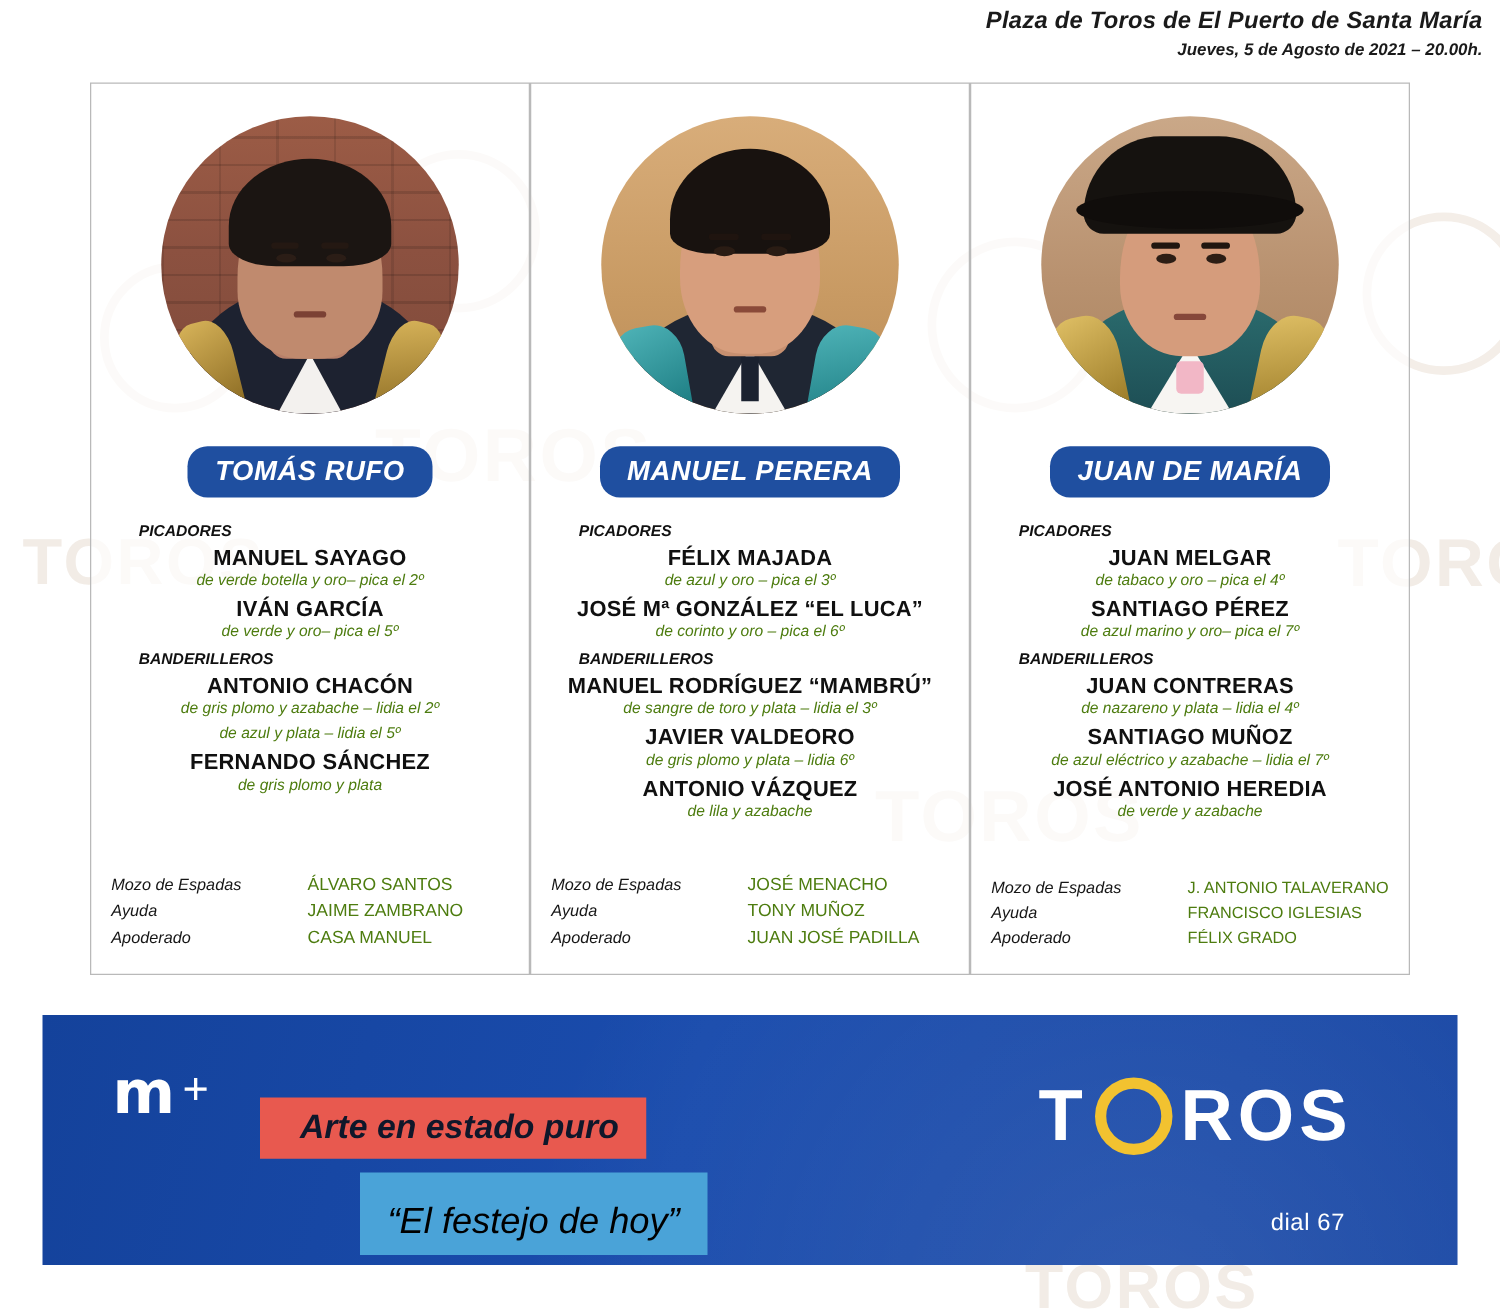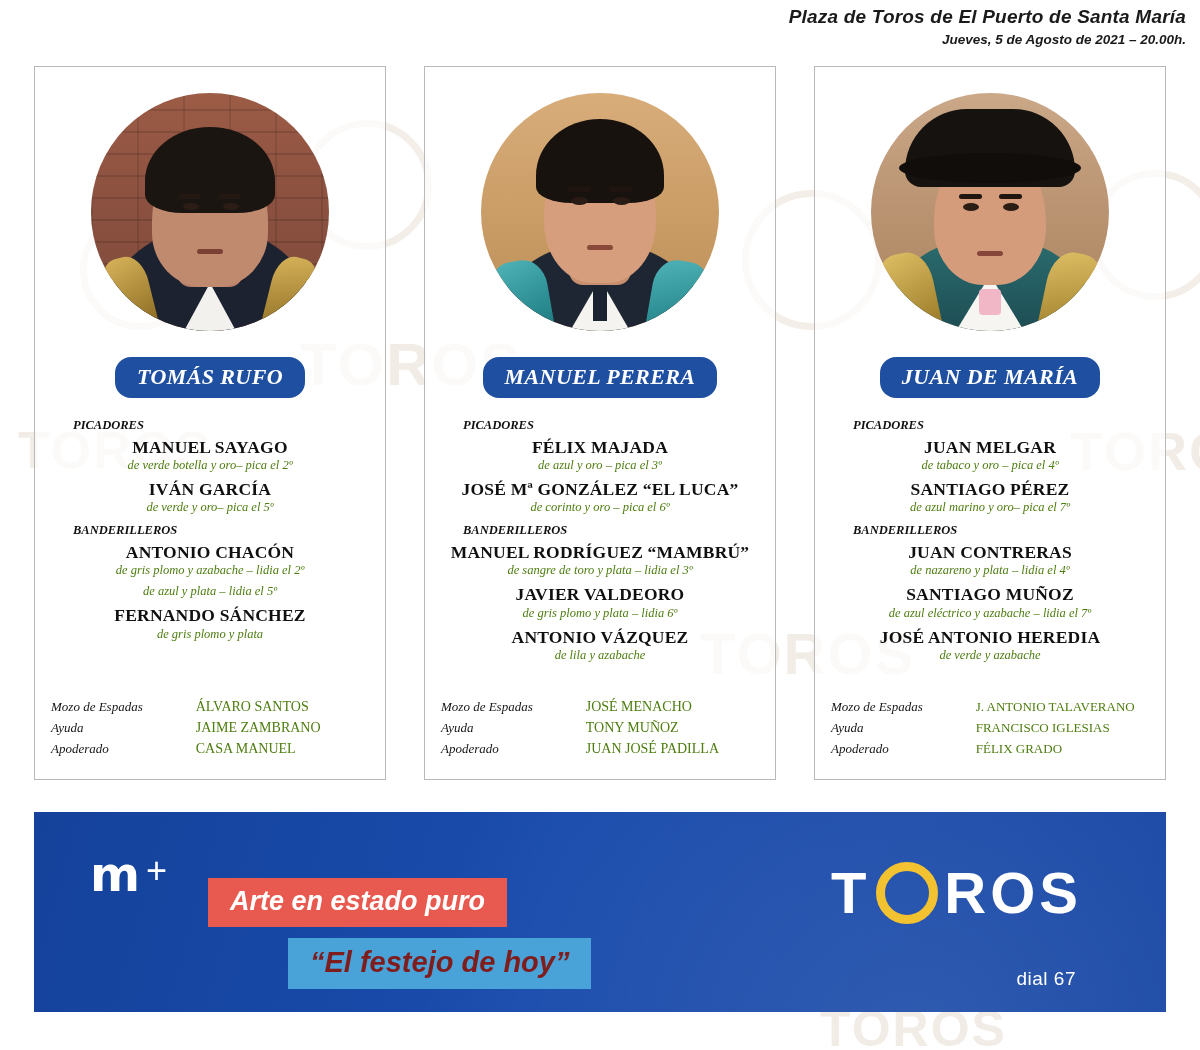--- a/index.html
+++ b/index.html
@@ -59,23 +59,22 @@
     margin-top: 4px;
   }
 
   
   .cards {
     position: absolute;
     top: 66px; left: 34px;
     width: 1132px;
     height: 760px;
     display: flex;
-    justify-content: space-between;
+    justify-content: center;
     z-index: 2;
-    font-family: Liberation Serif, serif;
   }
   .card {
     width: 352px;
     height: 714px;
     border: 1px solid #b9b9b9;
     background: rgba(255,255,255,0.72);
     position: relative;
     padding: 22px 12px 0 12px;
   }
 
@@ -334,31 +333,31 @@
     color: #ffffff; font-weight: 700;
     font-family: "DejaVu Sans", sans-serif;
   }
   .m-plus {
     color: #ffffff; font-size: 36px; font-weight: 400; line-height: 1;
     margin-top: -6px;
   }
   .tag-red {
     position: absolute; left: 174px; top: 66px;
     background: #e8594f;
-    color: #ffffff;
+    color: #0f172a;
     font-size: 27px; font-weight: 700; font-style: italic;
-    padding: 8px 22px 10px 22px;
+    padding: 8px 22px 10px 32px;
     white-space: nowrap;
   }
   .tag-blue {
     position: absolute; left: 254px; top: 126px;
     background: #4aa3d8;
-    color: #7f1d1d;
-    font-size: 29px; font-weight: 700; font-style: italic;
-    padding: 8px 22px 10px 22px;
+    color: #000000;
+    font-size: 29px; font-weight: 400; font-style: italic;
+    padding: 23px 22px 10px 22px;
     white-space: nowrap;
   }
   .toros-logo {
     position: absolute; right: 84px; top: 50px;
     display: flex; align-items: center;
   }
   .toros-logo .t-word, .toros-logo .t-word2 {
     color: #ffffff;
     font-size: 58px;
     font-weight: 700;

